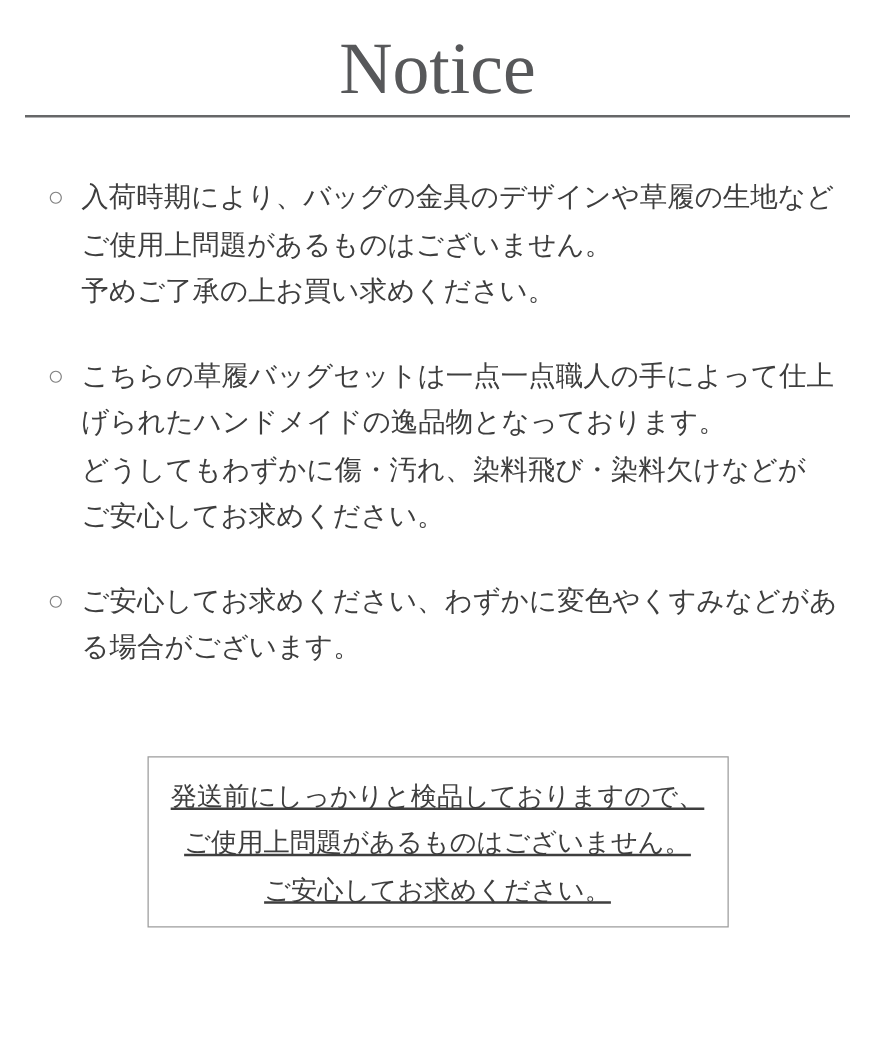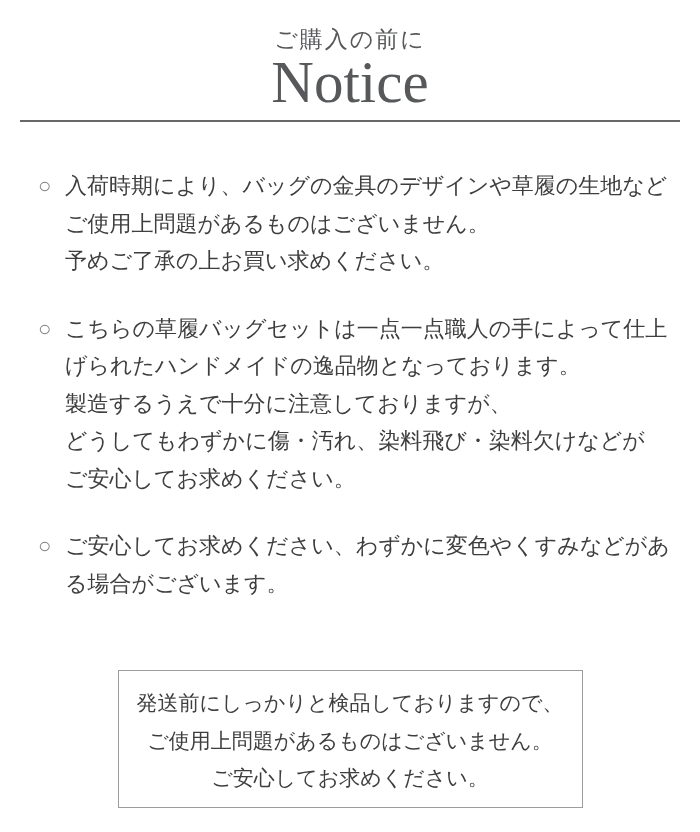--- a/index.html
+++ b/index.html
@@ -53,47 +53,46 @@
   .notice .lines { flex: 1; }
   .assurance {
     width: 465px;
     margin: 68px auto 0 auto;
     border: 1px solid #9c9c9c;
     padding: 13px 10px 10px 10px;
     text-align: center;
     font-size: 21px;
     line-height: 37.5px;
     color: #3e3e3e;
+    text-decoration: underline;
   }
 </style>
 </head>
 <body>
 
 <div class="header">
-  <div class="subtitle">ご購入の前に</div>
   <div class="title">Notice</div>
 </div>
 
 <hr class="divider">
 
 <div class="content" id="notices">
     <div class="notice">
       <span class="marker">○</span>
       <div class="lines">
         <div>入荷時期により、バッグの金具のデザインや草履の生地など</div>
         <div>ご使用上問題があるものはございません。</div>
         <div>予めご了承の上お買い求めください。</div>
       </div>
     </div>
     <div class="notice">
       <span class="marker">○</span>
       <div class="lines">
         <div>こちらの草履バッグセットは一点一点職人の手によって仕上</div>
         <div>げられたハンドメイドの逸品物となっております。</div>
-        <div>製造するうえで十分に注意しておりますが、</div>
         <div>どうしてもわずかに傷・汚れ、染料飛び・染料欠けなどが</div>
         <div>ご安心してお求めください。</div>
       </div>
     </div>
     <div class="notice">
       <span class="marker">○</span>
       <div class="lines">
         <div>ご安心してお求めください、わずかに変色やくすみなどがあ</div>
         <div>る場合がございます。</div>
       </div>

